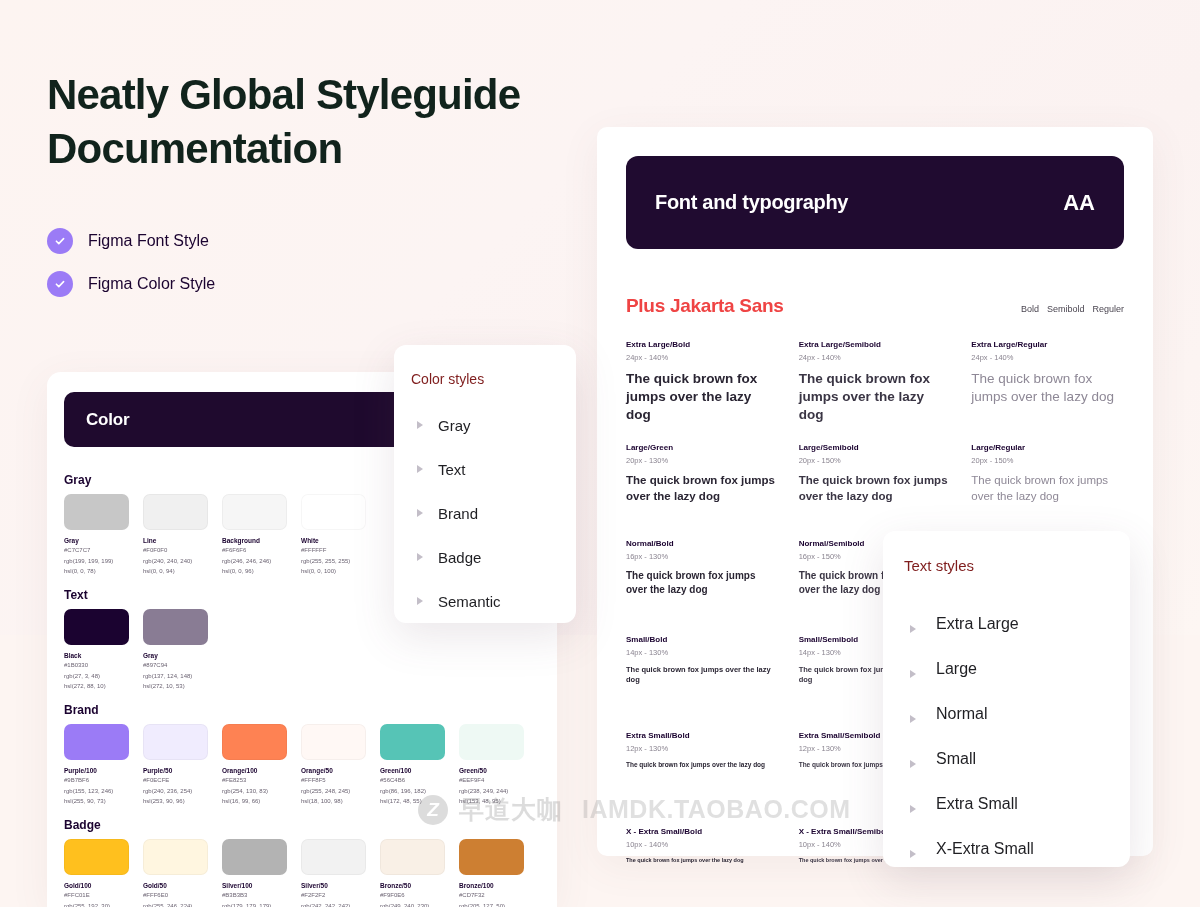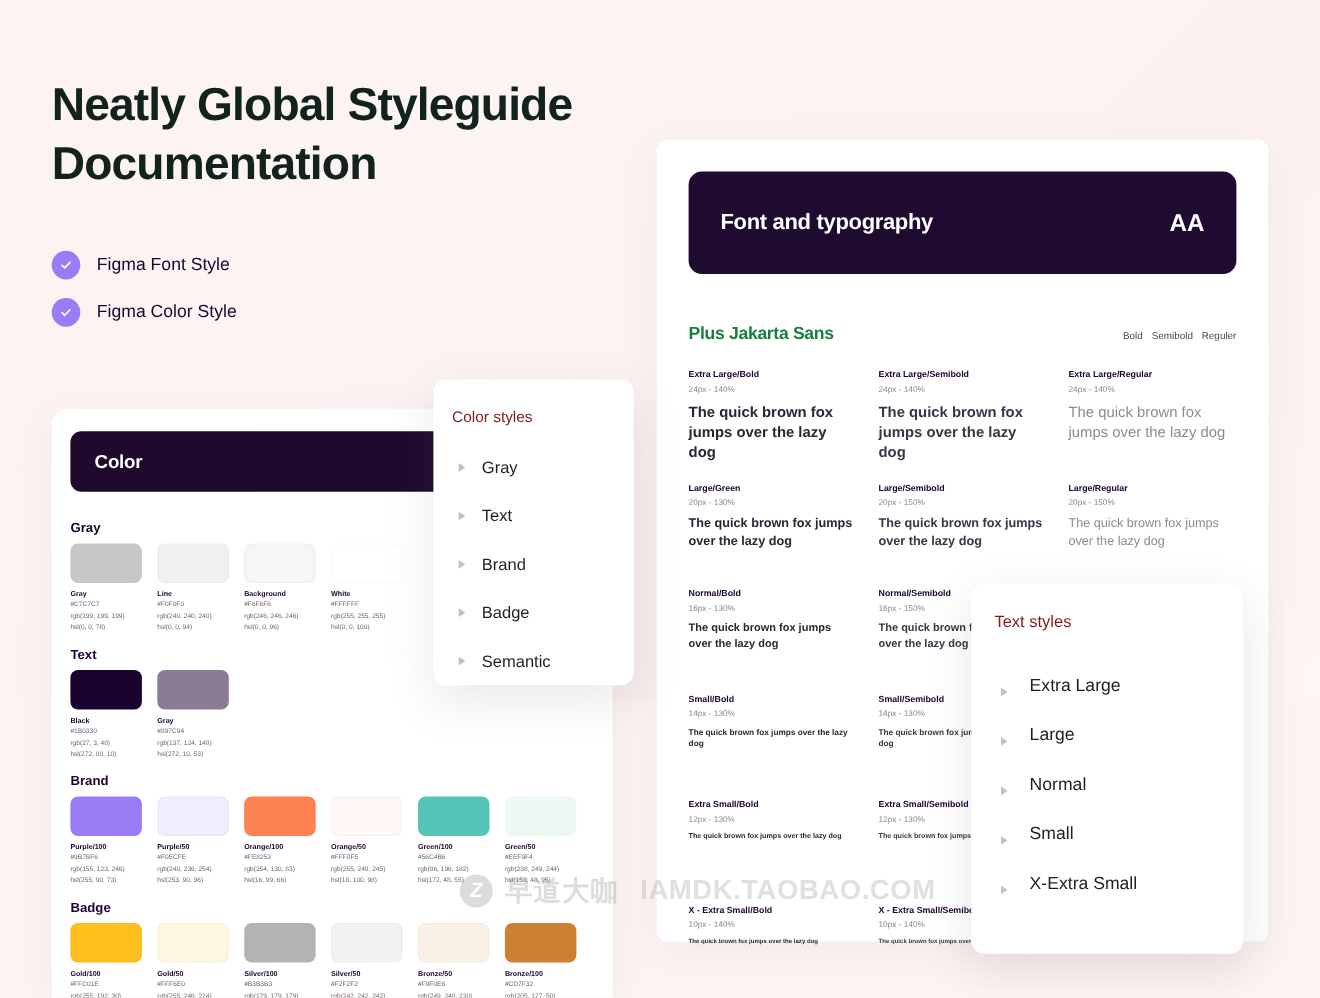--- a/index.html
+++ b/index.html
@@ -76,21 +76,21 @@
     margin: 29px 29px 0 29px; height: 93px; border-radius: 12px;
     background: #200b30; display: flex; align-items: center; justify-content: space-between;
     padding: 0 29px; color: #fff;
   }
   .type-banner .t-title { font-size: 20px; font-weight: 700; letter-spacing: -0.3px; }
   .type-banner .t-aa { font-size: 22px; font-weight: 700; letter-spacing: 0px; }
   .fontname-row {
     display: flex; align-items: baseline; justify-content: space-between;
     margin: 46px 29px 0 29px;
   }
-  .fontname { font-size: 16px; font-weight: 700; color: #15803d; letter-spacing: -0.3px; }
+  .fontname { font-size: 19px; font-weight: 700; color: #ef4444; letter-spacing: -0.3px; }
   .weights { display: flex; gap: 8px; }
   .weight-label { font-size: 9px; color: #4a4550; }
   .type-grid {
     margin: 23px 29px 0 29px;
     display: grid; grid-template-columns: repeat(3, 1fr); column-gap: 28px; row-gap: 20px; gap: 20px;
   }
   .type-cell { min-height: 76px; }
   .tc-name { font-size: 8px; font-weight: 700; color: #1b0330; }
   .tc-spec { font-size: 7.5px; color: #8a8490; margin-top: 4px; }
   .tc-sample { margin-top: 8px; line-height: 1.32; }
@@ -466,20 +466,24 @@
     <div class="popover-item">
       <span class="tri"></span>
       <span class="popover-item-label">Normal</span>
     </div>
     <div class="popover-item">
       <span class="tri"></span>
       <span class="popover-item-label">Small</span>
     </div>
     <div class="popover-item">
       <span class="tri"></span>
+      <span class="popover-item-label">Extra Small</span>
+    </div>
+    <div class="popover-item">
+      <span class="tri"></span>
       <span class="popover-item-label">X-Extra Small</span>
     </div>
   </aside>
 
   <div id="watermark">
     <span class="wm-logo">Z</span>
     <span class="wm-cn">早道大咖</span>
     <span class="wm-en">IAMDK.TAOBAO.COM</span>
   </div>
 

